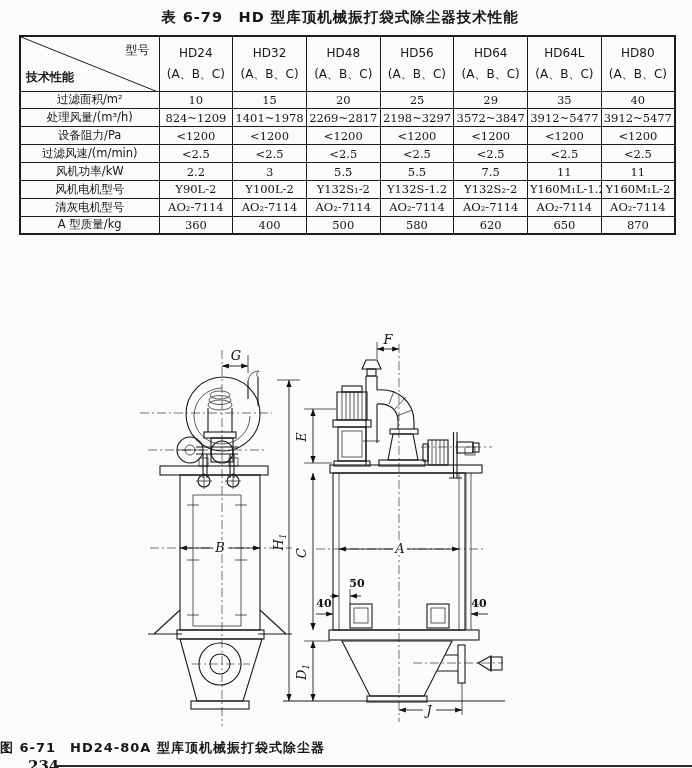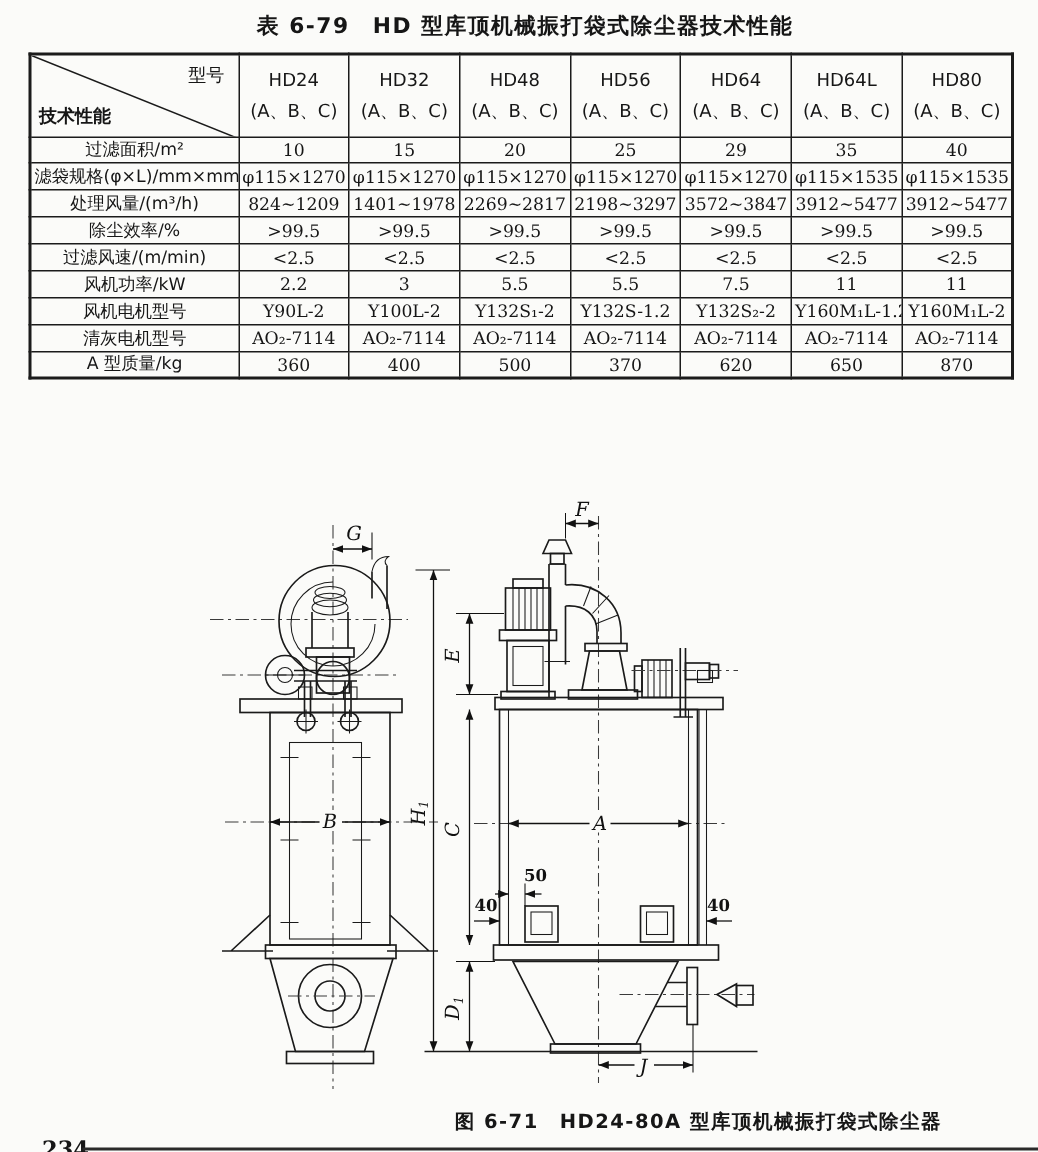--- a/index.html
+++ b/index.html
@@ -3,21 +3,21 @@
 <meta charset="utf-8">
 <style>
   html,body{margin:0;padding:0;}
   body{
     width:692px;height:768px;position:relative;overflow:hidden;
     background:#fbfbf9;color:#161616;
     font-family:"DejaVu Sans","Liberation Sans",sans-serif;
   }
   .page-title{
     position:absolute;top:8px;left:0;width:680px;text-align:center;
-    font-size:14.5px;font-weight:700;letter-spacing:1px;margin-left:10px;
+    font-size:14.5px;font-weight:700;letter-spacing:1px;
   }
   
   table.spec{
     position:absolute;left:19px;top:35px;width:657px;
     border-collapse:collapse;table-layout:fixed;
     border:2px solid #1b1b1b;
     font-size:11.5px;
   }
   table.spec th,table.spec td{
     border:1px solid #1b1b1b;padding:0 2px;text-align:center;
@@ -29,21 +29,21 @@
   tbody.spec-body tr{height:17.9px;}
   th.corner{position:relative;padding:0;}
   th.corner .tl{position:absolute;left:5px;bottom:3px;font-size:12px;font-weight:bold;}
   th.corner .tr{position:absolute;right:9px;top:3px;font-size:12px;}
   th.corner svg{position:absolute;left:0;top:0;}
   th.row-label{text-align:left;padding-left:4px;font-size:11.5px;}
   td.val{font-family:"DejaVu Serif","Liberation Serif",serif;font-size:11.5px;}
   
   #drawing{position:absolute;left:0;top:330px;}
   .fig-caption{
-    position:absolute;top:739px;left:0;width:628px;text-align:right;
+    position:absolute;top:739px;left:0;width:628px;text-align:left;
     font-size:13px;font-weight:700;letter-spacing:1px;
   }
   .page-num{
     position:absolute;left:28px;top:757px;font-size:15px;font-weight:700;
     font-family:"DejaVu Serif",serif;
   }
   .bottom-rule{position:absolute;left:55px;top:765px;width:637px;height:2px;background:#2a2a2a;}
   
   .ln{stroke:#1a1a1a;stroke-width:1.1;fill:none;}
   .tn{stroke:#1a1a1a;stroke-width:.7;fill:none;}
@@ -113,48 +113,38 @@
         <th class="row-label">过滤面积/m²</th>
         <td class="val">10</td>
         <td class="val">15</td>
         <td class="val">20</td>
         <td class="val">25</td>
         <td class="val">29</td>
         <td class="val">35</td>
         <td class="val">40</td>
       </tr>
       <tr>
-        <th class="row-label">滤袋规格(φ×L)/mm×mm</th>
-        <td class="val">φ115×1270</td>
-        <td class="val">φ115×1270</td>
-        <td class="val">φ115×1270</td>
-        <td class="val">φ115×1270</td>
-        <td class="val">φ115×1270</td>
-        <td class="val">φ115×1535</td>
-        <td class="val">φ115×1535</td>
-      </tr>
-      <tr>
         <th class="row-label">处理风量/(m³/h)</th>
         <td class="val">824~1209</td>
         <td class="val">1401~1978</td>
         <td class="val">2269~2817</td>
         <td class="val">2198~3297</td>
         <td class="val">3572~3847</td>
         <td class="val">3912~5477</td>
         <td class="val">3912~5477</td>
       </tr>
       <tr>
-        <th class="row-label">除尘效率/%</th>
-        <td class="val">&gt;99.5</td>
-        <td class="val">&gt;99.5</td>
-        <td class="val">&gt;99.5</td>
-        <td class="val">&gt;99.5</td>
-        <td class="val">&gt;99.5</td>
-        <td class="val">&gt;99.5</td>
-        <td class="val">&gt;99.5</td>
+        <th class="row-label">设备阻力/Pa</th>
+        <td class="val">&lt;1200</td>
+        <td class="val">&lt;1200</td>
+        <td class="val">&lt;1200</td>
+        <td class="val">&lt;1200</td>
+        <td class="val">&lt;1200</td>
+        <td class="val">&lt;1200</td>
+        <td class="val">&lt;1200</td>
       </tr>
       <tr>
         <th class="row-label">过滤风速/(m/min)</th>
         <td class="val">&lt;2.5</td>
         <td class="val">&lt;2.5</td>
         <td class="val">&lt;2.5</td>
         <td class="val">&lt;2.5</td>
         <td class="val">&lt;2.5</td>
         <td class="val">&lt;2.5</td>
         <td class="val">&lt;2.5</td>
@@ -187,21 +177,21 @@
         <td class="val">AO₂-7114</td>
         <td class="val">AO₂-7114</td>
         <td class="val">AO₂-7114</td>
         <td class="val">AO₂-7114</td>
       </tr>
       <tr>
         <th class="row-label">A 型质量/kg</th>
         <td class="val">360</td>
         <td class="val">400</td>
         <td class="val">500</td>
-        <td class="val">370</td>
+        <td class="val">580</td>
         <td class="val">620</td>
         <td class="val">650</td>
         <td class="val">870</td>
       </tr>
     </tbody>
 </table>
 
 <svg id="drawing" width="692" height="438" viewBox="0 330 692 438">
   <defs>
     <marker id="ar" viewBox="0 0 10 10" refX="9" refY="5" markerWidth="9" markerHeight="9" orient="auto-start-reverse">

